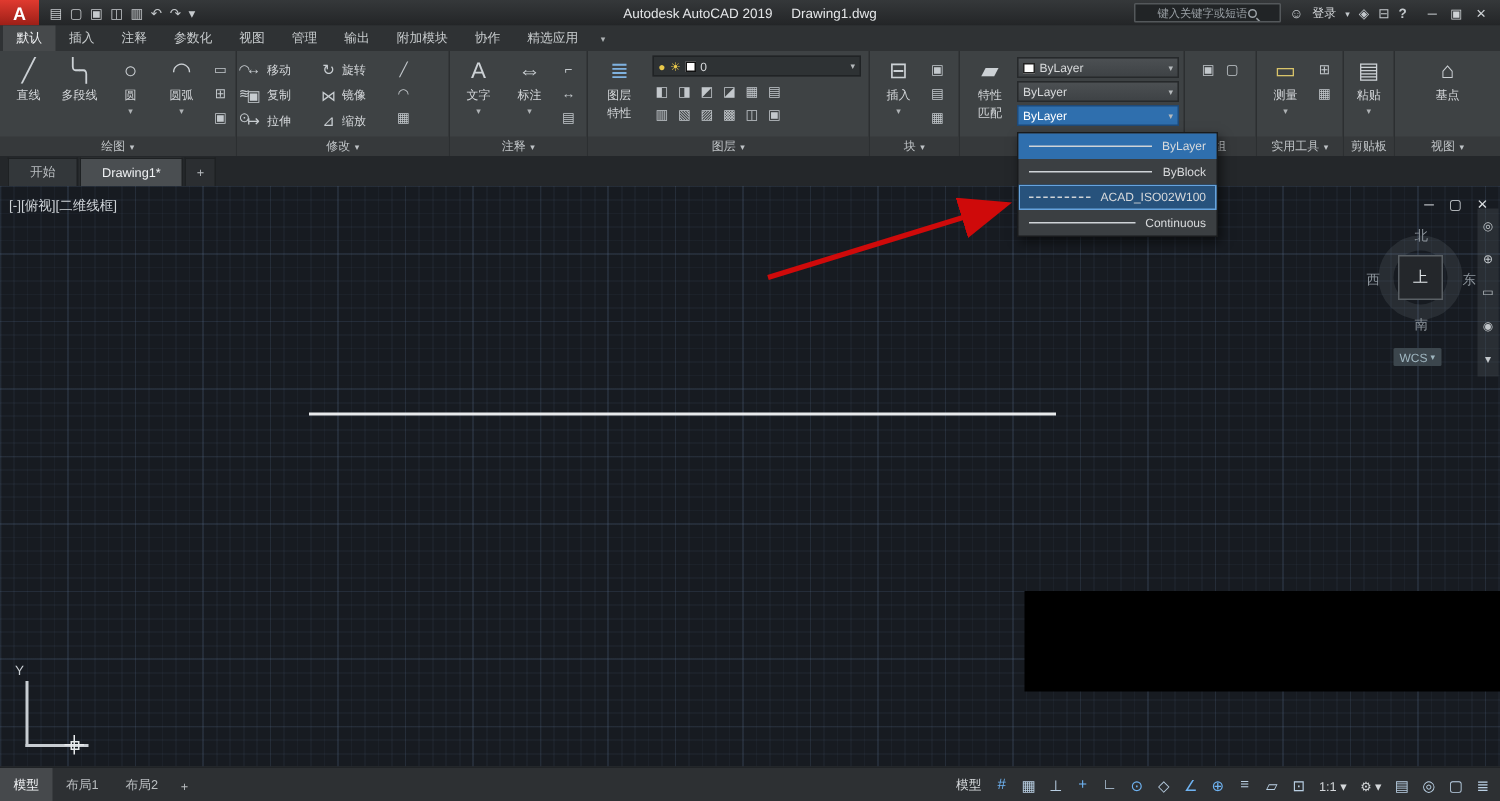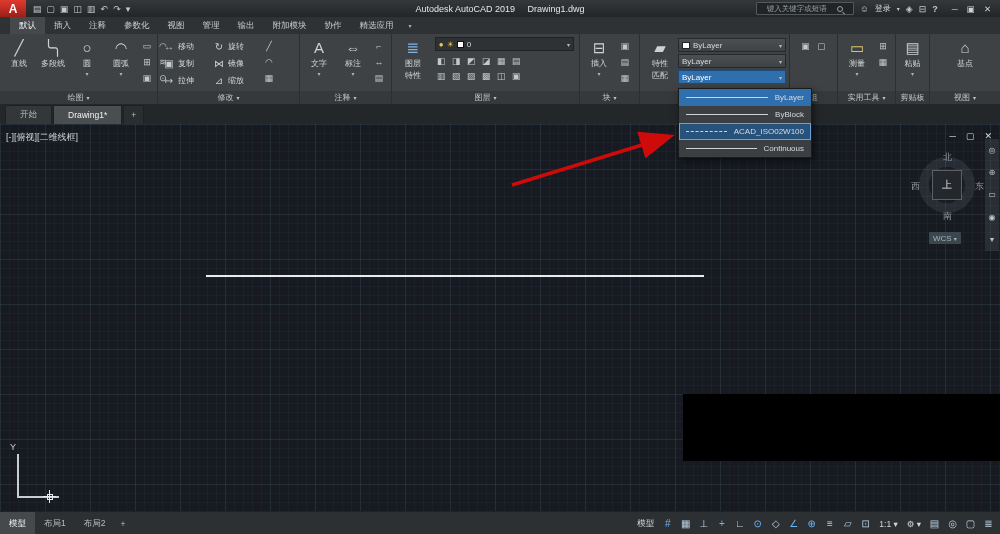--- a/index.html
+++ b/index.html
@@ -11,31 +11,31 @@
   #titlebar { position:absolute; left:0; top:0; width:1000px; height:17px;
     background:linear-gradient(#35383a,#232527); display:flex; align-items:center; }
   #logo { width:26px; height:17px; background:linear-gradient(#e03a2f,#9c1f17); color:#fff;
     font-weight:bold; font-size:12px; display:flex; align-items:center; justify-content:center; }
   .qat { display:flex; align-items:center; gap:5px; padding:0 7px; }
   .qat span { font-size:9px; color:#c6cacd; }
   #title-center { position:absolute; left:0; right:0; text-align:center; font-size:9px; color:#e4e6e8; pointer-events:none; }
   #title-center b { font-weight:normal; margin-right:10px; }
   .tb-right { margin-left:auto; display:flex; align-items:center; gap:6px; padding-right:5px; z-index:2; }
   #searchbox { width:98px; height:13px; background:#212426; border:1px solid #54585b; border-radius:1px;
-    display:flex; align-items:center; padding:0 10px; font-size:7.5px; color:#9aa0a5; white-space:nowrap; overflow:hidden; }
+    display:flex; align-items:center; padding:0 15px; font-size:7.5px; color:#9aa0a5; white-space:nowrap; overflow:hidden; }
   .mag { width:6px; height:6px; border:1px solid #9aa0a5; border-radius:50%; position:relative; margin-left:auto; flex:none; }
   .mag::after { content:""; position:absolute; width:4px; height:1px; background:#9aa0a5; transform:rotate(45deg); left:4px; top:6px; }
   .tbico { font-size:9px; color:#c3c8cc; }
   .tbtxt { font-size:8px; color:#d4d7da; }
   .winbtns { display:flex; gap:9px; padding:0 4px 0 8px; }
   .winbtns span { font-size:8.5px; color:#cfd3d6; }
 
   
   #ribbontabs { position:absolute; left:0; top:17px; width:1000px; height:17px; background:#2f3234;
-    display:flex; align-items:stretch; padding-left:10px; }
+    display:flex; align-items:stretch; padding-left:2px; }
   .rtab { display:flex; align-items:center; padding:0 9px; font-size:8.5px; color:#c8ccce; }
   .rtab.active { background:#46494b; color:#f0f2f4; }
   .rtab-extra { display:flex; align-items:center; font-size:6px; color:#aeb2b5; padding:0 6px; }
 
   
   #ribbon { position:absolute; left:0; top:34px; width:1000px; height:70px; background:#3e4244; display:flex; }
   .panel { position:relative; height:70px; border-right:1px solid #2c2f31; display:flex; flex-direction:column; flex:none; }
   .pc { flex:1; display:flex; align-items:stretch; padding:1px 2px 0; }
   .plabel { height:13px; background:#36393b; font-size:8px; color:#bfc3c6; display:flex;
     align-items:center; justify-content:center; gap:3px; }

